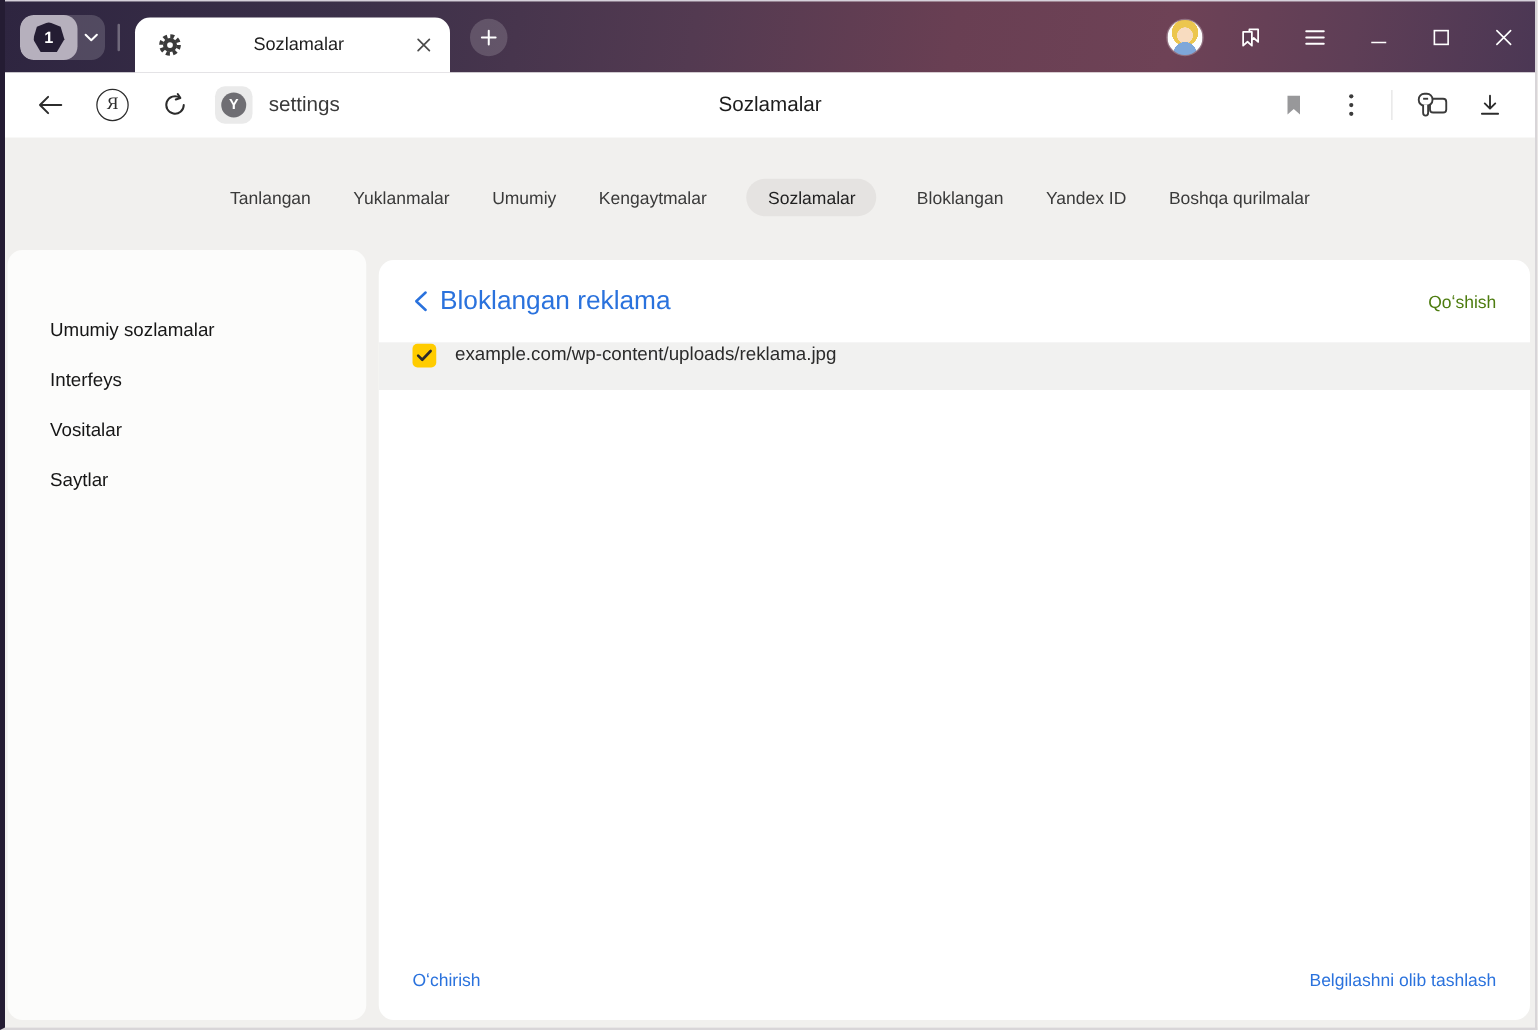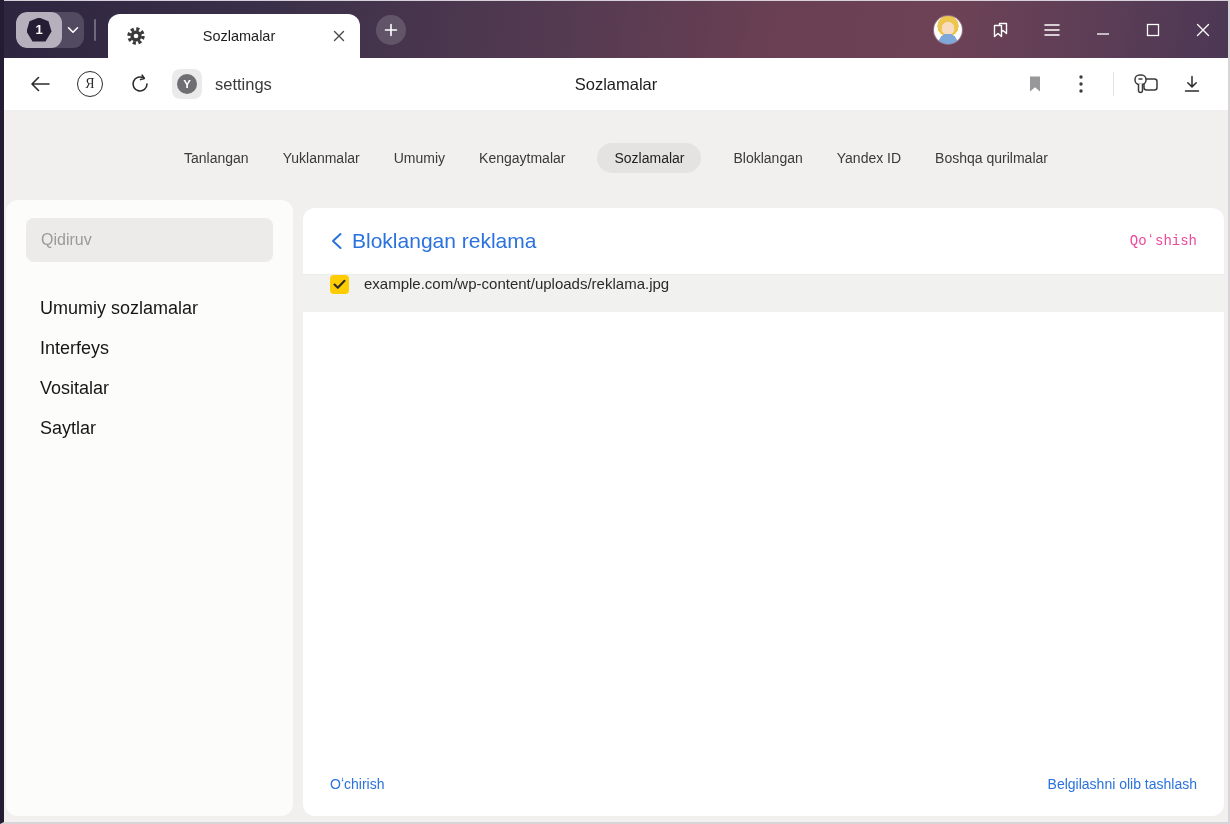--- a/index.html
+++ b/index.html
@@ -99,30 +99,30 @@
   }
   .search-input {
     width:100%; height:44px; background:#ecebe9; border:none; outline:none;
     border-radius:8px; font-size:16px; padding:0 15px; color:#3a3a3a;
     font-family:"Liberation Sans", sans-serif;
   }
   .search-input::placeholder { color:#9a9a98; }
   .sidebar-list { margin-top:26px; display:flex; flex-direction:column; }
   .sidebar-item {
     height:40px; display:flex; align-items:center; padding-left:14px;
-    font-size:18px; color:#161616; cursor:pointer; border-radius:8px;
+    font-size:15px; color:#161616; cursor:pointer; border-radius:8px;
   }
   .main-wrap { flex:1; display:flex; flex-direction:column; padding-top:8px; min-width:0; }
   .main-card {
     flex:1; background:#fff; border-radius:12px; display:flex; flex-direction:column; min-height:0;
   }
   .content-header { height:66px; flex:0 0 66px; display:flex; align-items:center; padding:0 27px; }
   .back-chevron { display:flex; align-items:center; cursor:pointer; margin-right:9px; }
   .content-title { font-size:21px; font-weight:400; color:#2a72dd; }
-  .add-link { margin-left:auto; font-size:14px; color:#ec4899; cursor:pointer;font-family:Liberation Mono, monospace; }
+  .add-link { margin-left:auto; font-size:14px; color:#4d7c0f; cursor:pointer; }
   .content-sep { height:1px; background:#ececec; flex:0 0 1px; }
   .list-row {
     height:37px; flex:0 0 37px; background:#f1f1f0; display:flex; 
     padding:0 27px; gap:15px; cursor:pointer;
   }
   .checkbox {
     width:19px; height:19px; border-radius:4px; background:#ffcc00;
     display:flex; align-items:center; justify-content:center; cursor:pointer; flex:0 0 19px;
   }
   .row-url { font-size:15px; color:#2b2b2b; }
@@ -269,21 +269,20 @@
     <div class="nav-item">Kengaytmalar</div>
     <div class="nav-item selected">Sozlamalar</div>
     <div class="nav-item">Bloklangan</div>
     <div class="nav-item">Yandex ID</div>
     <div class="nav-item">Boshqa qurilmalar</div>
   </div>
 
   <div class="body">
 
     <div class="sidebar-card">
-      <input class="search-input" type="text" placeholder="Qidiruv" style="">
       <div class="sidebar-list">
         <div class="sidebar-item">Umumiy sozlamalar</div>
         <div class="sidebar-item">Interfeys</div>
         <div class="sidebar-item">Vositalar</div>
         <div class="sidebar-item">Saytlar</div>
       </div>
     </div>
 
     <div class="main-wrap">
       <div class="main-card">

